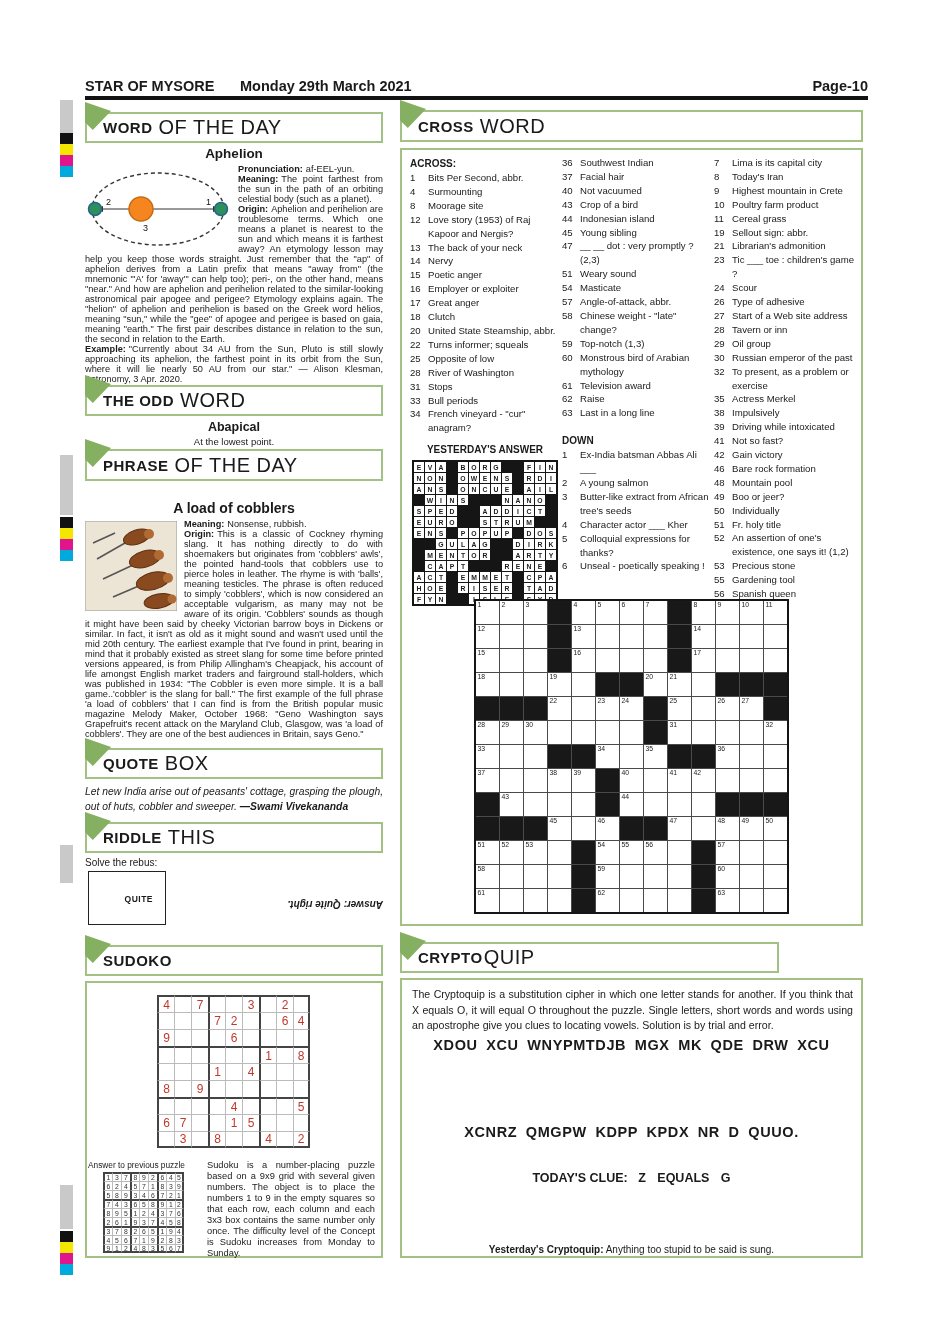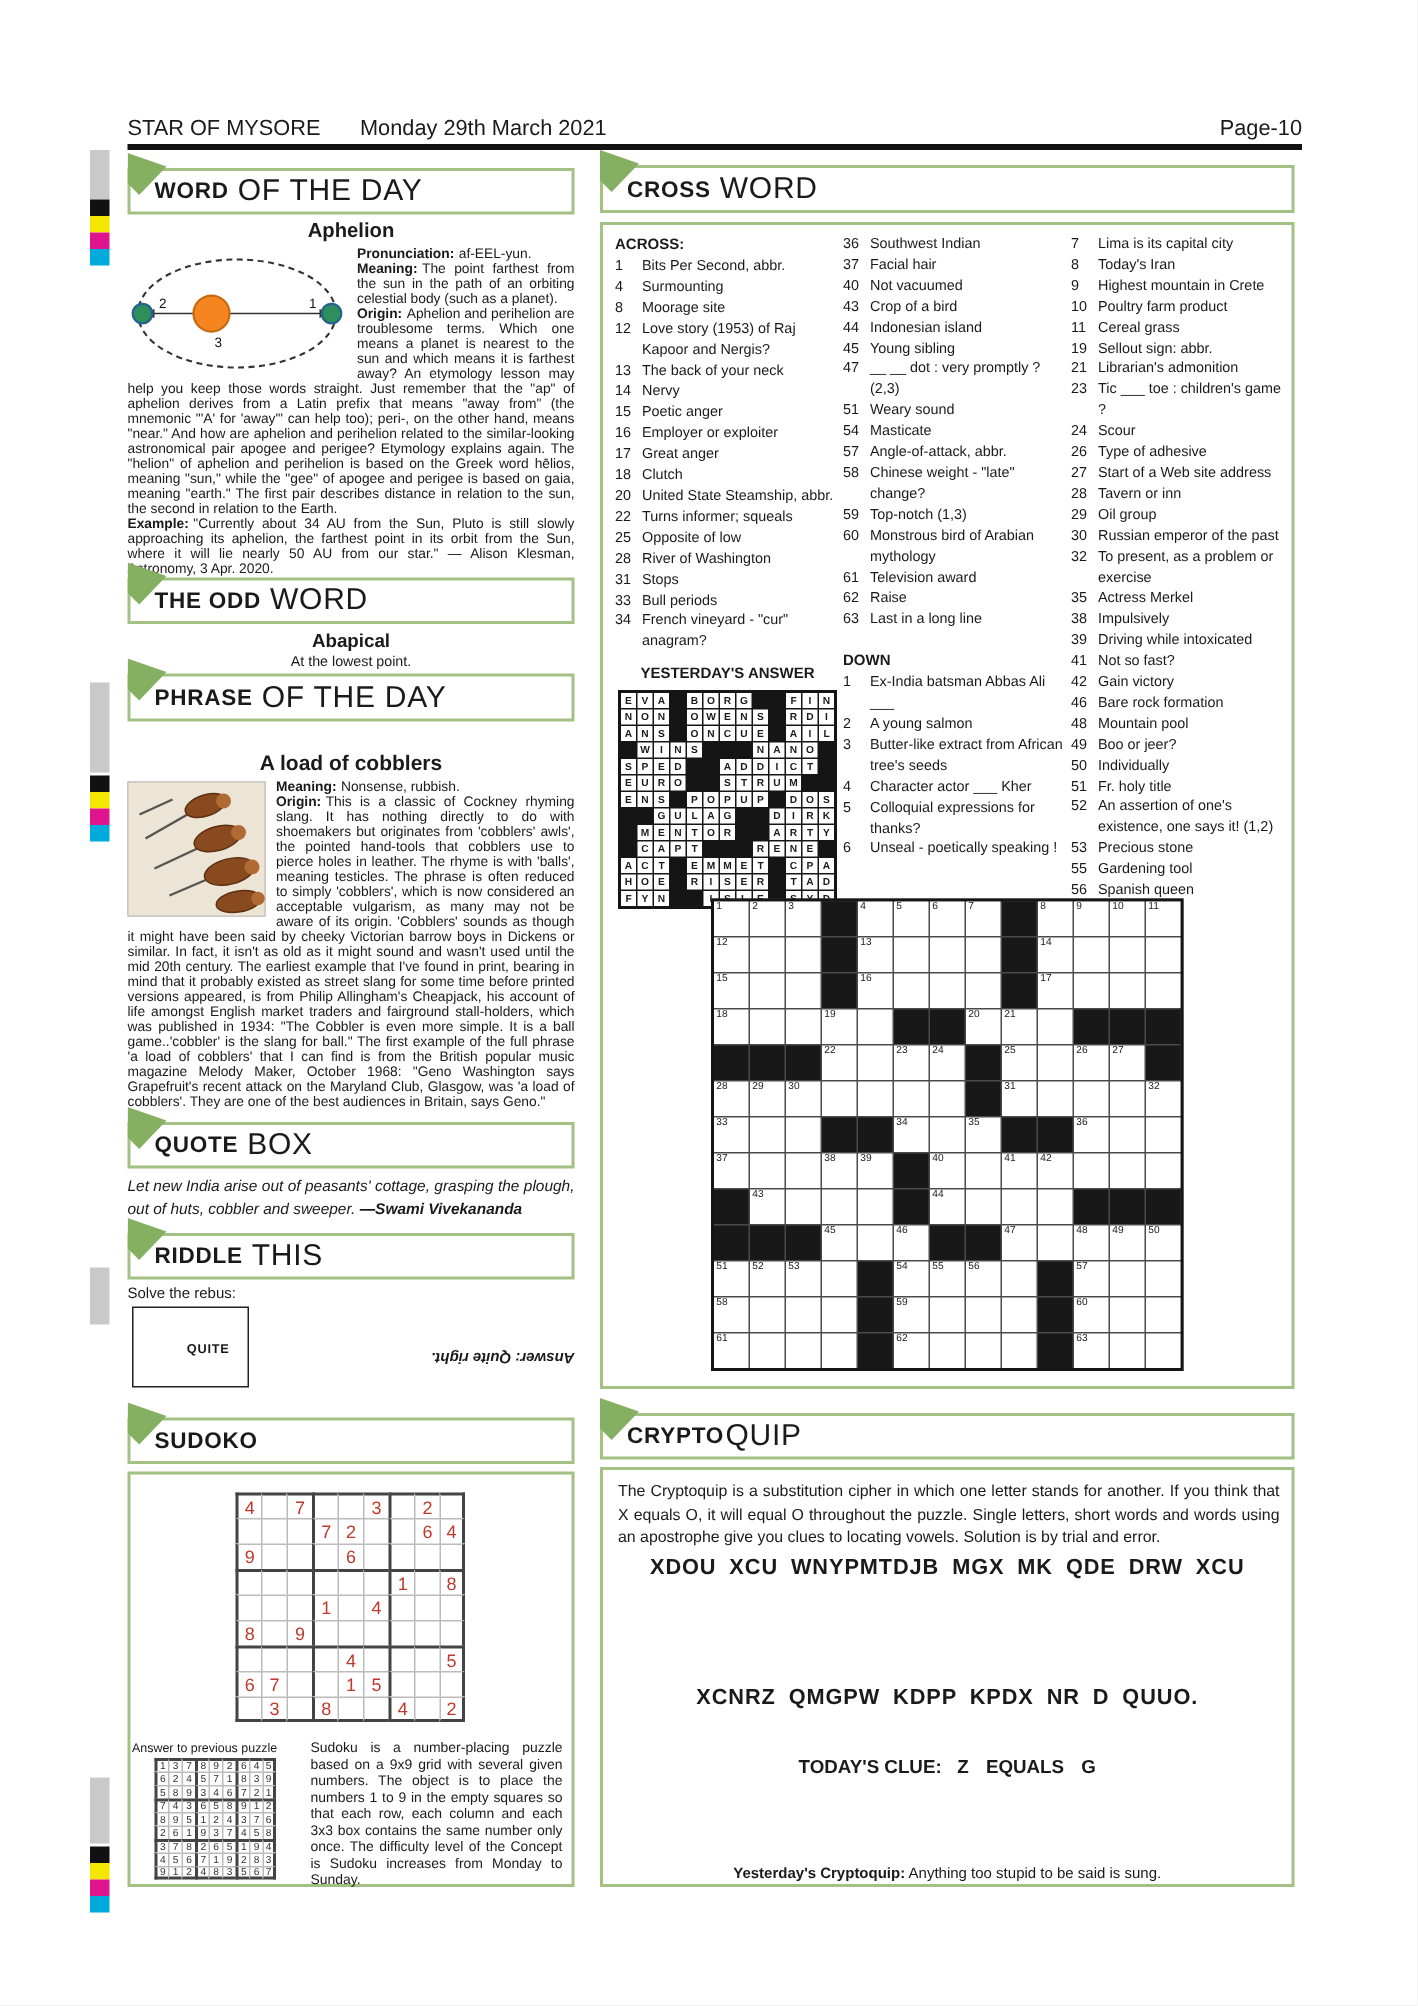--- a/index.html
+++ b/index.html
@@ -1,19 +1,19 @@
 <!DOCTYPE html>
 <html><head>
 <meta charset="utf-8">
 <style>
   html,body{margin:0;padding:0;background:#e9e9e9;}
   .page{position:relative;width:945px;height:1337px;background:#fff;font-family:"Liberation Sans",sans-serif;color:#1a1a1a;overflow:hidden;margin:0 auto;}
   .abs{position:absolute;}
   
-  .mast{font-weight:normal;font-size:14.5px;}
+  .mast{font-weight:bold;font-size:14.5px;}
   .rule{position:absolute;left:85px;top:96px;width:783px;height:4px;background:#121212;}
   
   .sec-h{position:absolute;box-sizing:border-box;border:2px solid #a3c183;background:#fff;display:flex;align-items:center;padding-left:16px;}
   .sec-h .b{font-weight:800;font-size:15px;letter-spacing:.5px;}
   .sec-h .l{font-weight:400;font-size:20px;margin-left:6px;letter-spacing:.5px;}
   .fold{position:absolute;left:-2px;top:-12px;width:26px;height:28px;background:#85b061;clip-path:polygon(0 0,100% 32%,30% 100%,0 72%);}
   .gbox{position:absolute;box-sizing:border-box;border:2px solid #a3c183;background:#fff;}
   
   .smalltxt{font-size:9.2px;line-height:10px;text-align:justify;}
   .lbl{font-weight:bold;margin-right:3px;}
@@ -1101,21 +1101,21 @@
         <div class="xw-cell"></div>
         <div class="xw-cell blk"></div>
         <div class="xw-cell">
           <span class="xn">63</span>
         </div>
         <div class="xw-cell"></div>
         <div class="xw-cell"></div>
       </div>
   </div>
 
-  <div class="sec-h" style="left:400px;top:942px;width:463px;height:31px;">
+  <div class="sec-h" style="left:400px;top:942px;width:379px;height:31px;">
     <span class="fold"></span>
     <span class="b">CRYPTO</span>
     <span class="l" style="margin-left:1px;">QUIP</span>
   </div>
   <div class="gbox" style="left:400px;top:978px;width:463px;height:280px;">
     <div class="abs" style="left:10px;top:7px;width:441px;font-size:10.6px;line-height:15.5px;text-align:justify;">The Cryptoquip is a substitution cipher in which one letter stands for another.  If you think that X equals O, it will equal O throughout the puzzle.  Single letters, short words and words using an apostrophe give you clues to locating vowels. Solution is by trial and error.</div>
     <div class="cipher" style="top:57px;">XDOU XCU WNYPMTDJB MGX MK QDE DRW XCU</div>
     <div class="cipher" style="top:144px;">XCNRZ QMGPW KDPP KPDX NR D QUUO.</div>
     <div class="abs" style="top:191px;width:100%;text-align:center;font-weight:bold;font-size:12.5px;">
       <span>TODAY'S  CLUE:</span>&nbsp;&nbsp;

